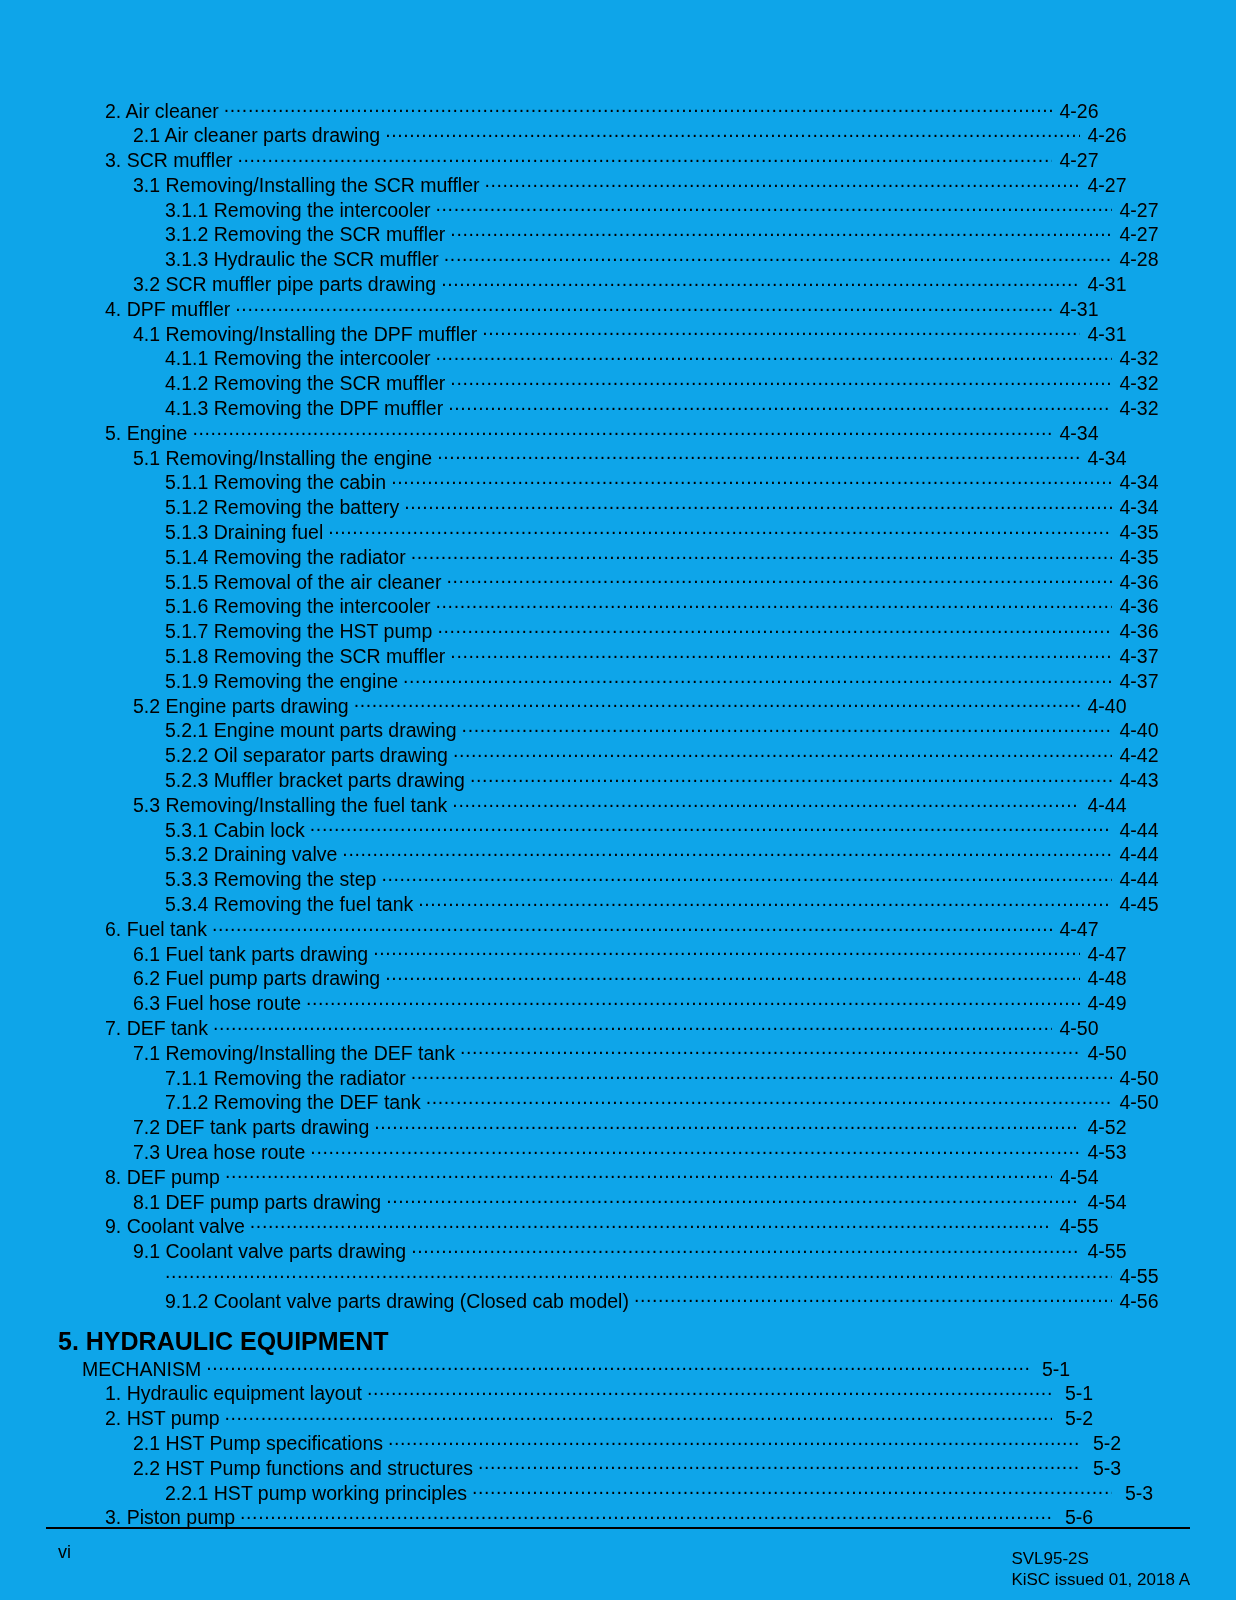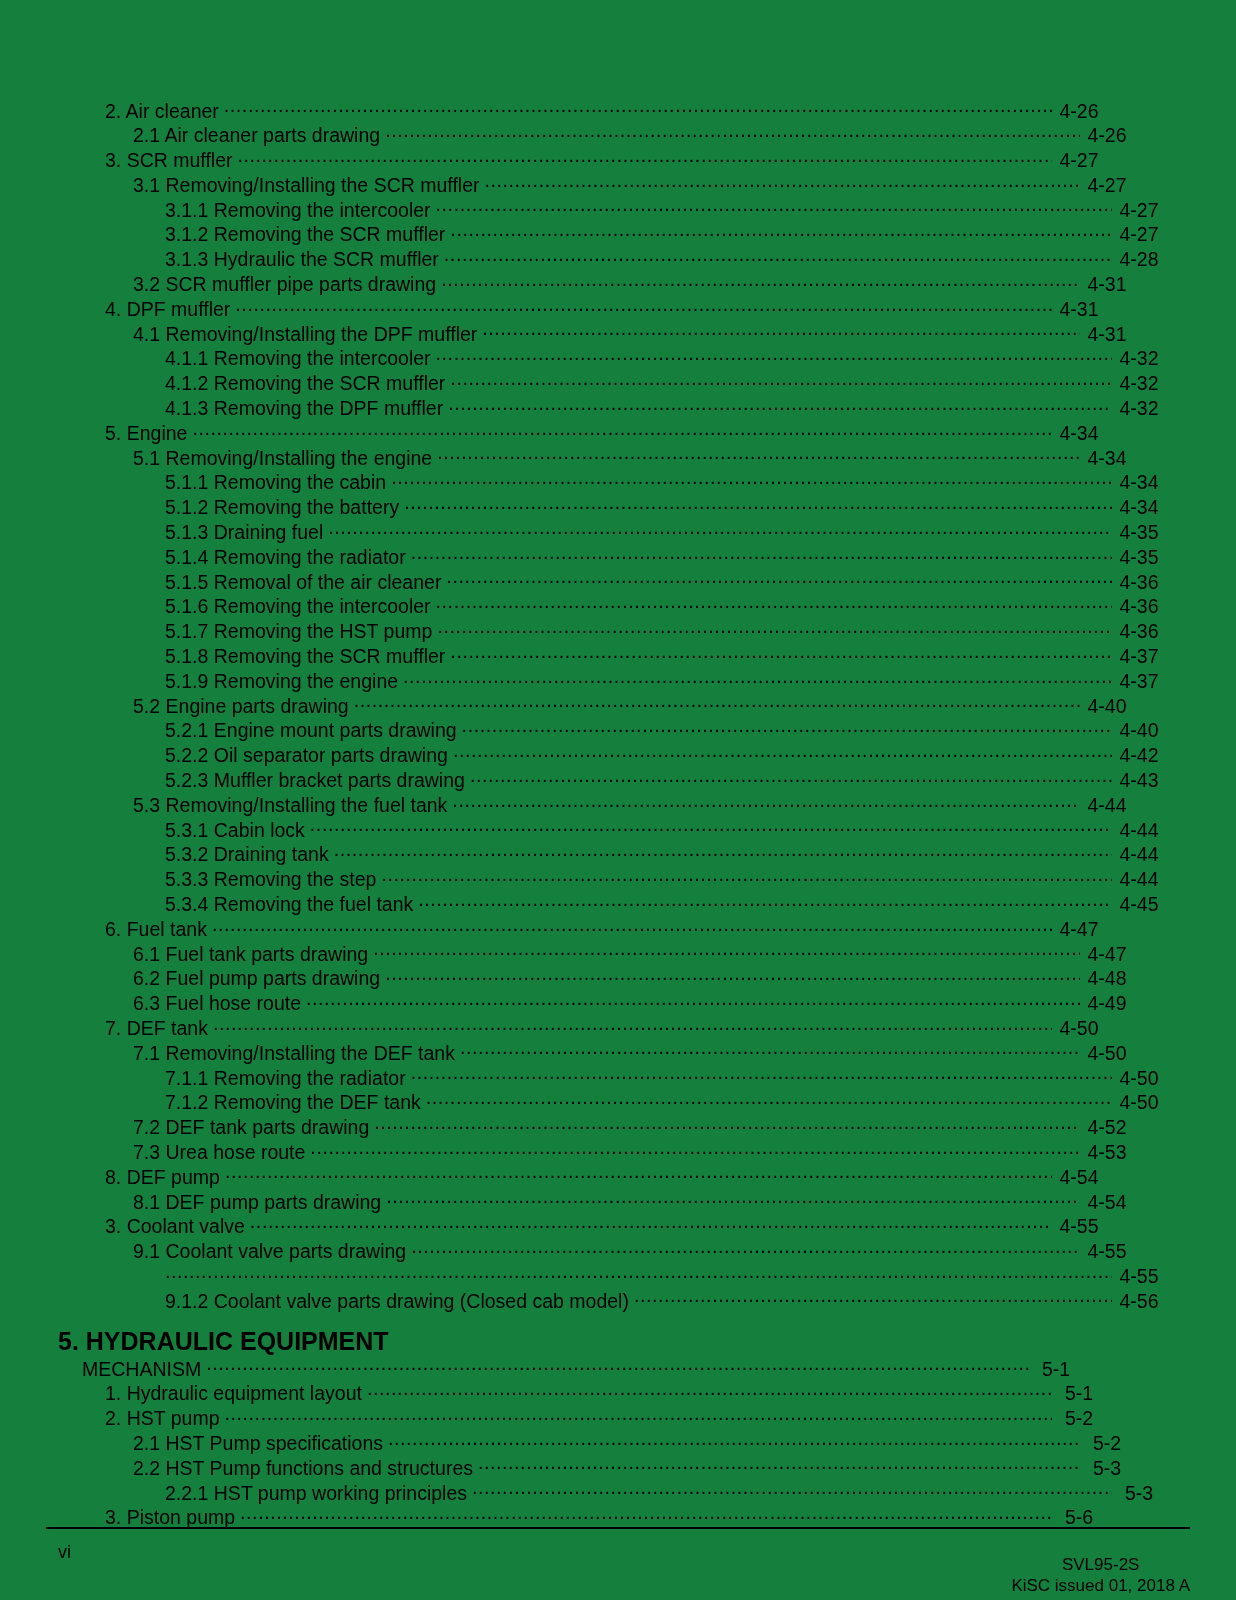--- a/index.html
+++ b/index.html
@@ -4,21 +4,21 @@
 <style>
   html, body {
     margin: 0;
     padding: 0;
     background: #ffffff;
   }
   .page {
     position: relative;
     width: 1236px;
     height: 1600px;
-    background: #15803d;
+    background: #0ea5e9;
     font-family: "Liberation Sans", sans-serif;
     color: #000000;
     overflow: hidden;
     box-sizing: border-box;
   }
   .toc {
     position: absolute;
     left: 58px;
     top: 98px;
     width: 1000px;
@@ -94,22 +94,22 @@
   }
   .footer-left {
     position: absolute;
     left: 12px;
     top: 6px;
     font-size: 18px;
   }
   .footer-right {
     position: absolute;
     right: 0;
-    top: 18px;
-    text-align: center;
+    top: 12px;
+    text-align: left;
   }
   .footer-right div { white-space: nowrap; }
 </style>
 </head>
 <body>
 
 <div class="page">
 
   <div class="toc">
     <div id="toc-list-1">
@@ -257,21 +257,21 @@
           <span class="label">5.3 Removing/Installing the fuel tank</span>
           <span class="leader"></span>
           <span class="pageno">4-44</span>
         </div>
         <div class="toc-entry lvl3">
           <span class="label">5.3.1 Cabin lock</span>
           <span class="leader"></span>
           <span class="pageno">4-44</span>
         </div>
         <div class="toc-entry lvl3">
-          <span class="label">5.3.2 Draining tank</span>
+          <span class="label">5.3.2 Draining valve</span>
           <span class="leader"></span>
           <span class="pageno">4-44</span>
         </div>
         <div class="toc-entry lvl3">
           <span class="label">5.3.3 Removing the step</span>
           <span class="leader"></span>
           <span class="pageno">4-44</span>
         </div>
         <div class="toc-entry lvl3">
           <span class="label">5.3.4 Removing the fuel tank</span>
@@ -332,21 +332,21 @@
           <span class="label">8. DEF pump</span>
           <span class="leader"></span>
           <span class="pageno">4-54</span>
         </div>
         <div class="toc-entry lvl2">
           <span class="label">8.1 DEF pump parts drawing</span>
           <span class="leader"></span>
           <span class="pageno">4-54</span>
         </div>
         <div class="toc-entry lvl1">
-          <span class="label">3. Coolant valve</span>
+          <span class="label">9. Coolant valve</span>
           <span class="leader"></span>
           <span class="pageno">4-55</span>
         </div>
         <div class="toc-entry lvl2">
           <span class="label">9.1 Coolant valve parts drawing</span>
           <span class="leader"></span>
           <span class="pageno">4-55</span>
         </div>
         <div class="toc-entry lvl3">
           <span class="leader"></span>

